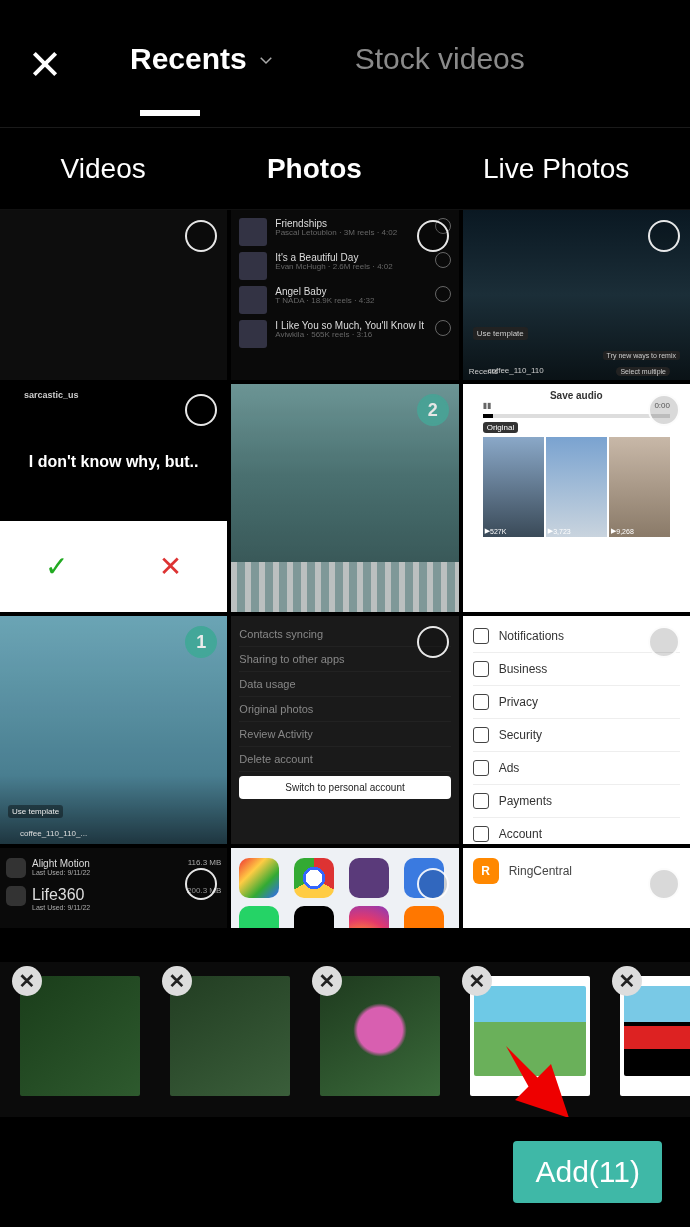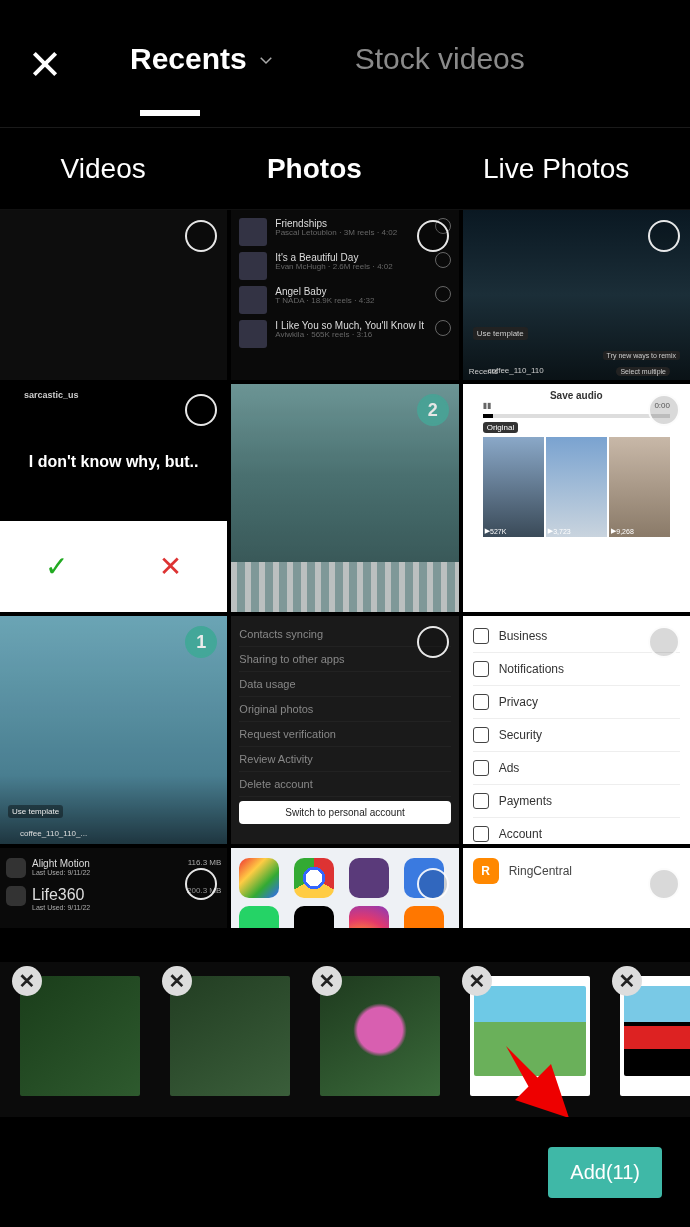--- a/index.html
+++ b/index.html
@@ -85,21 +85,21 @@
   .si-plant1{ background: linear-gradient(140deg,#1a3d1a,#2e5a2e);}
   .si-plant2{ background: linear-gradient(150deg,#223d22,#3a5e3a);}
   .si-flower{ background: radial-gradient(circle at 50% 45%, #d85fb0 0 25%, transparent 30%), linear-gradient(150deg,#1e3a1e,#3a6a3a);}
   .si-gacha1{ background: #fff; }
   .si-gacha1-inner{ margin:10px 4px; height:90px; background: linear-gradient(180deg,#6ec9e6 40%,#6ab05a 40%); border-radius:2px;}
   .si-gacha2{ background:#fff; }
   .si-gacha2-inner{ margin:10px 4px; height:90px; background: linear-gradient(180deg,#79c9e6 40%,#000 40% 45%, #d22 45% 70%, #000 70%); border-radius:2px;}
 
   
   .footer { position:absolute; left:0; right:0; bottom:0; height:110px; display:flex; justify-content:flex-end; align-items:center; padding-right:28px; background:#000;}
-  .add-btn { background:#3fb8a7; color:#fff; font-size:20px; padding:14px 22px; border-radius:4px; }
+  .add-btn { background:#3fb8a7; color:#fff; font-size:30px; padding:14px 22px; border-radius:4px; }
 
   
   .arrow { position:absolute; right:112px; bottom:96px; pointer-events:none; }
   .arrow svg { width: 90px; height: 90px; }
 </style>
 </head>
 <body>
 <div class="screen">
 
   <div class="topbar">
@@ -210,34 +210,33 @@
     <div class="cell thumb-sky sel">
       <div style="position:absolute;bottom:26px;left:8px;font-size:8px;color:#fff;background:rgba(0,0,0,.4);padding:2px 4px;border-radius:3px">Use template</div>
       <div style="position:absolute;bottom:6px;left:20px;font-size:8px;color:#eee">coffee_110_110_...</div>
       <div class="select-circle filled">1</div>
     </div>
     <div class="cell thumb-settings-dark">
       <div class="setrow">Contacts syncing</div>
       <div class="setrow">Sharing to other apps</div>
       <div class="setrow">Data usage</div>
       <div class="setrow">Original photos</div>
-      <div class="setrow">Request verification</div>
       <div class="setrow">Review Activity</div>
       <div class="setrow">Delete account</div>
       <div class="personal-btn">Switch to personal account</div>
       <div class="select-circle"></div>
     </div>
     <div class="cell thumb-settings-light">
       <div class="setrow-l">
           <span class="seticon"></span>
+          <span>Notifications</span>
+        </div>
+      <div class="setrow-l">
+          <span class="seticon"></span>
           <span>Business</span>
-        </div>
-      <div class="setrow-l">
-          <span class="seticon"></span>
-          <span>Notifications</span>
         </div>
       <div class="setrow-l">
           <span class="seticon"></span>
           <span>Privacy</span>
         </div>
       <div class="setrow-l">
           <span class="seticon"></span>
           <span>Security</span>
         </div>
       <div class="setrow-l">

